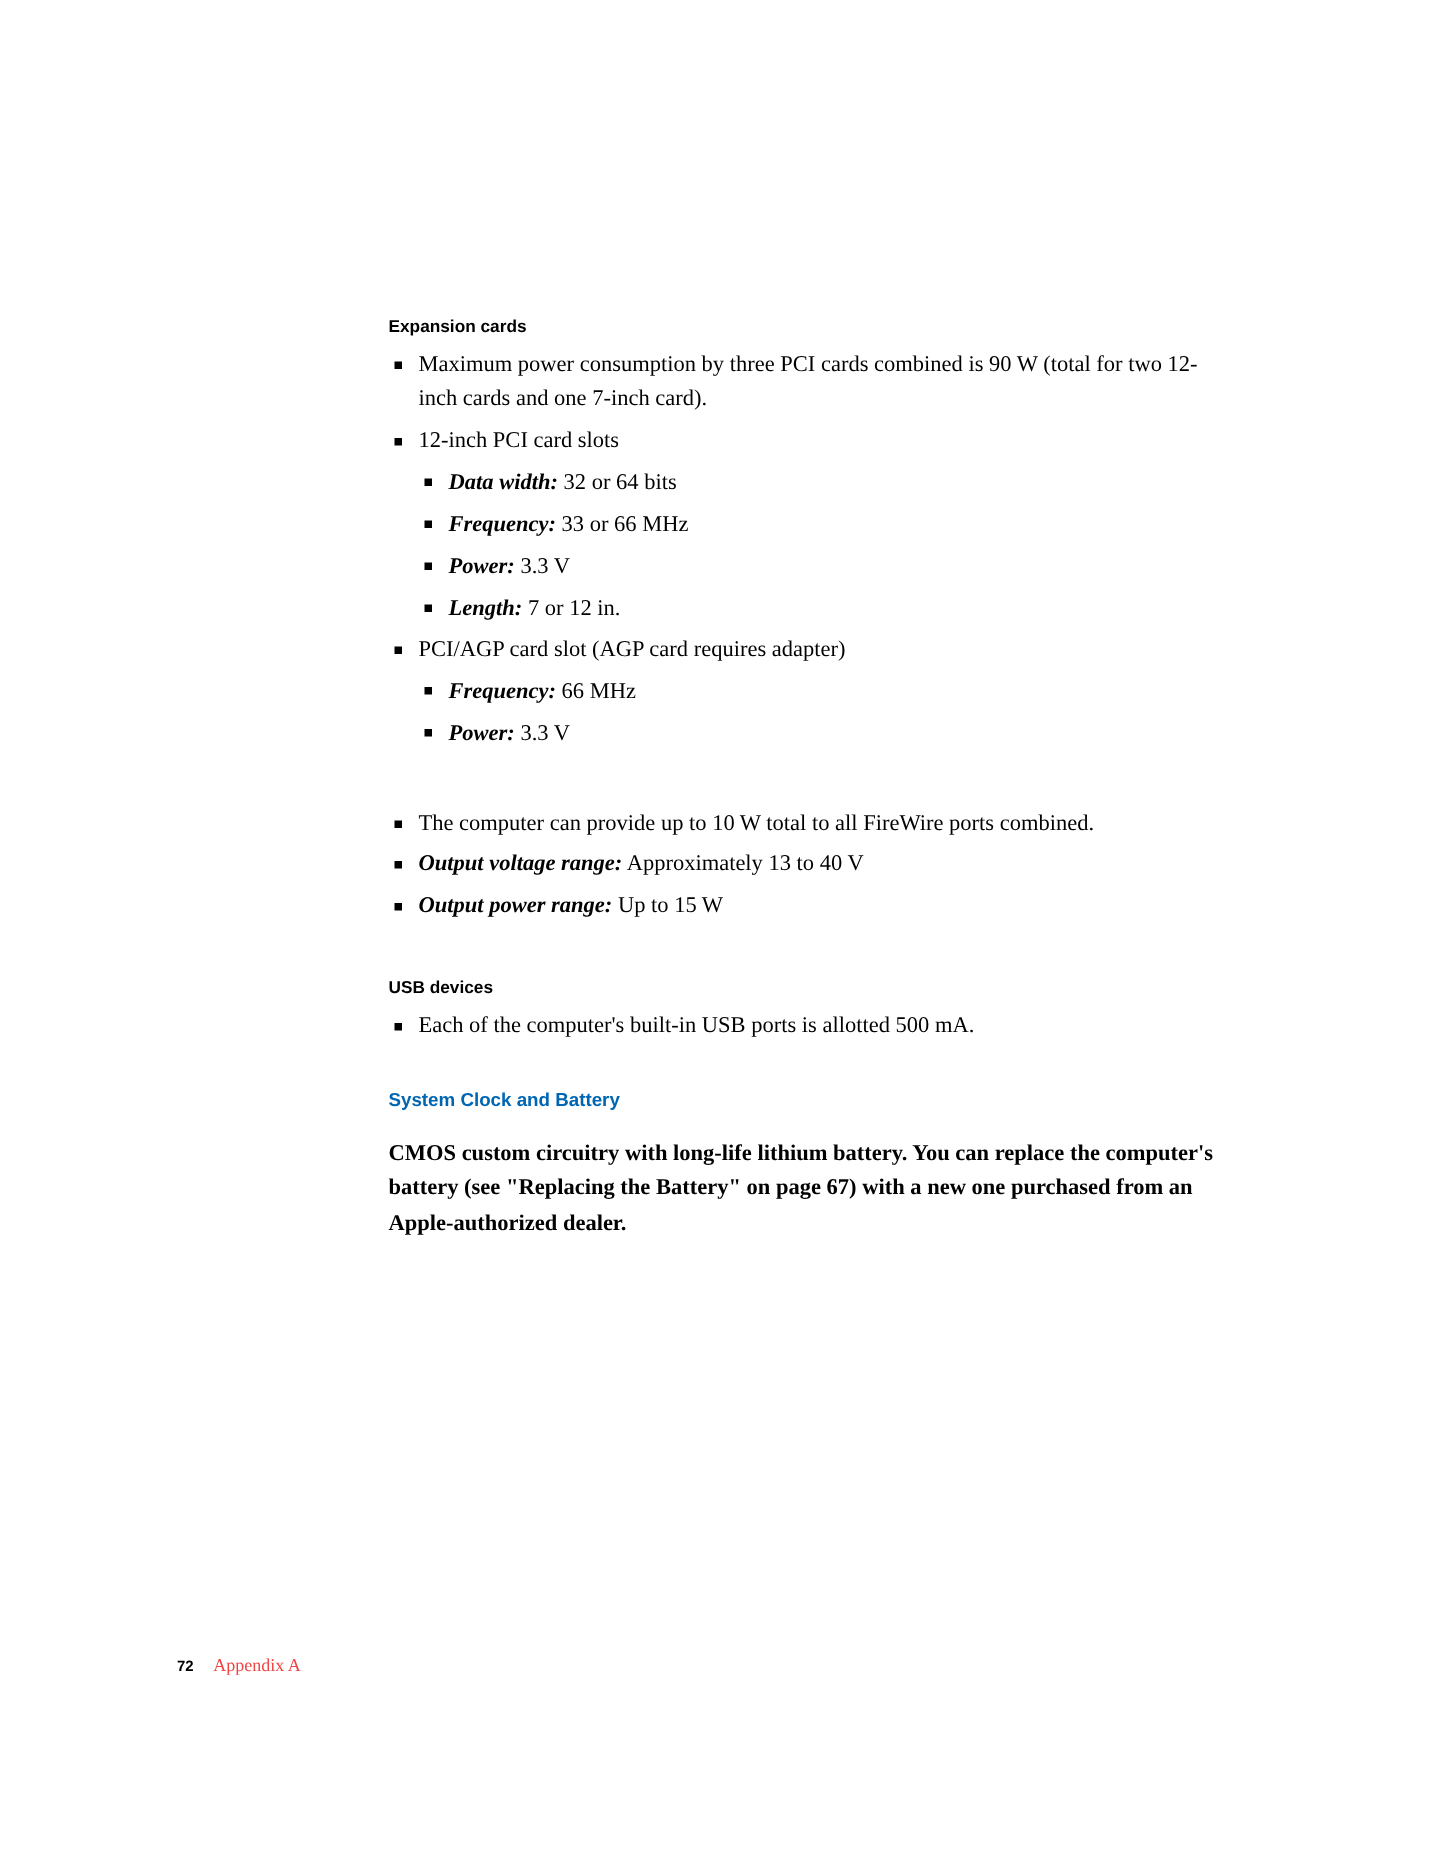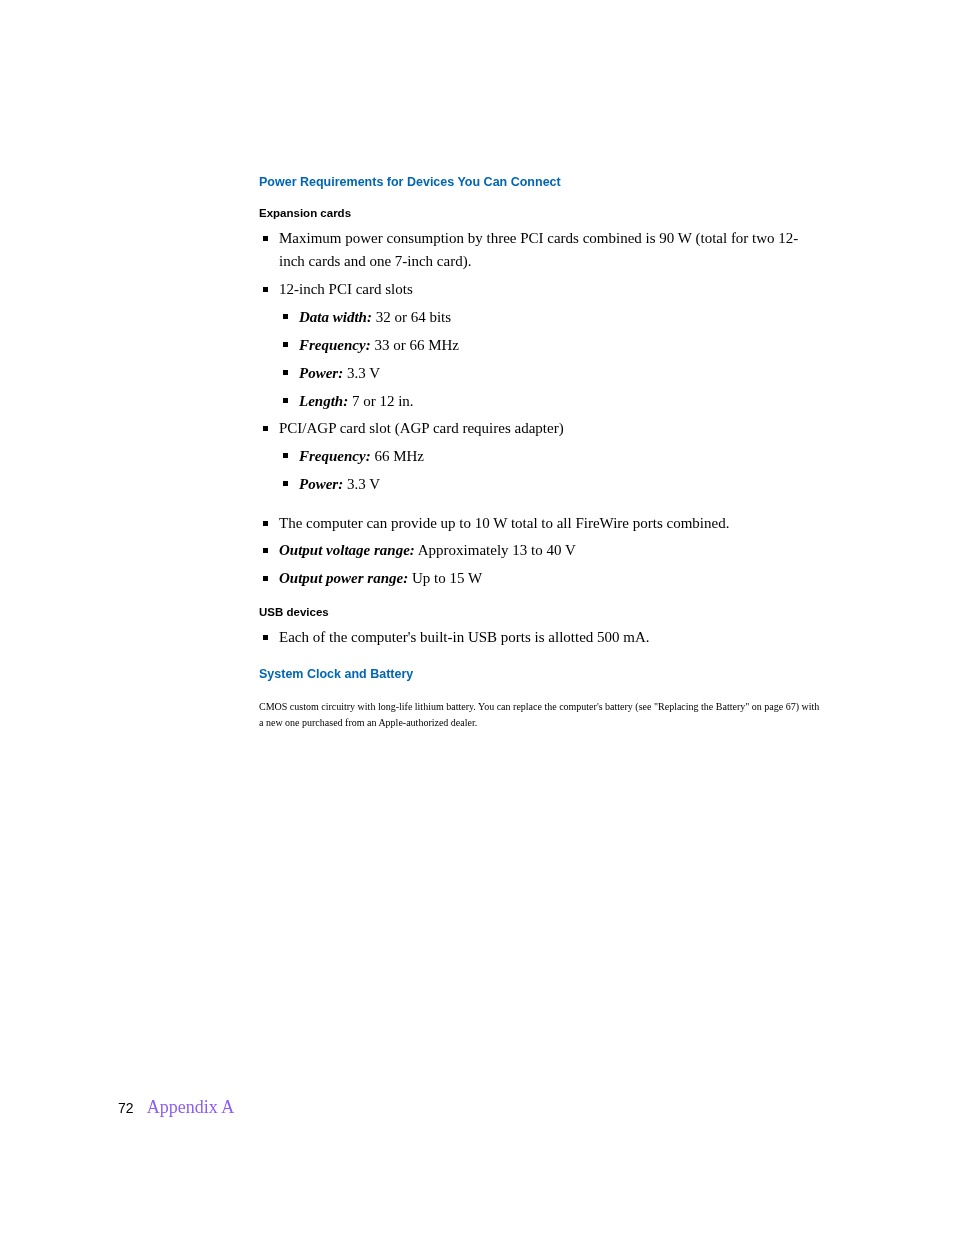--- a/index.html
+++ b/index.html
@@ -65,56 +65,57 @@
       content: "";
       position: absolute;
       left: 4px;
       top: 9px;
       width: 5px;
       height: 5px;
       background: #000;
     }
     .it { font-style: italic; font-weight: bold; }
     .para {
-      font-size: 10px;
+      font-size: 15px;
       line-height: 1.55;
       margin-bottom: 8px;
+      font-weight: bold;
     }
     .sec {
       margin-bottom: 12px;
+      margin-top: 37px;
     }
     .sec-space {
-      margin-top: 18px;
+      margin-top: 30px;
     }
     .footer {
       position: absolute;
       left: 118px;
       bottom: 117px;
       font-size: 11px;
       font-family: Helvetica, Arial, sans-serif;
       color: #000;
     }
     .footer .pn {
-      font-weight: normal;
-      font-size: 14px;
+      font-weight: bold;
+      font-size: 10px;
     }
     .footer .ap {
       font-weight: normal;
       margin-left: 10px;
       font-family: Garamond, Georgia, serif;
-      font-size: 18px;
-      color: #8b5cf6;
+      font-size: 12px;
+      color: #ef4444;
     }
   </style>
 </head>
 <body>
 
 <div class="page">
 
-  <div class="h-blue">Power Requirements for Devices You Can Connect</div>
 
   <div class="sec">
     <div class="h-black">Expansion cards</div>
     <ul class="lvl1">
       <li><span>Maximum power consumption by three PCI cards combined is 90 W (total for two 12-inch cards and one 7-inch card).</span></li>
       <li>
         <span>12-inch PCI card slots</span>
         <ul class="lvl2">
           <li><span class="it">Data width:</span><span>  32 or 64 bits</span></li>
           <li><span class="it">Frequency:</span><span>  33 or 66 MHz</span></li>

